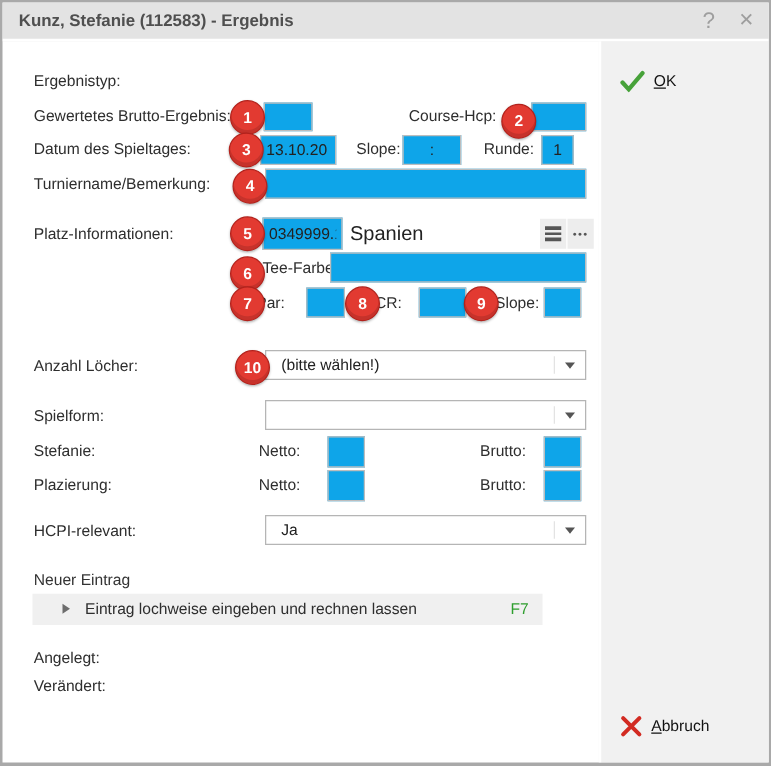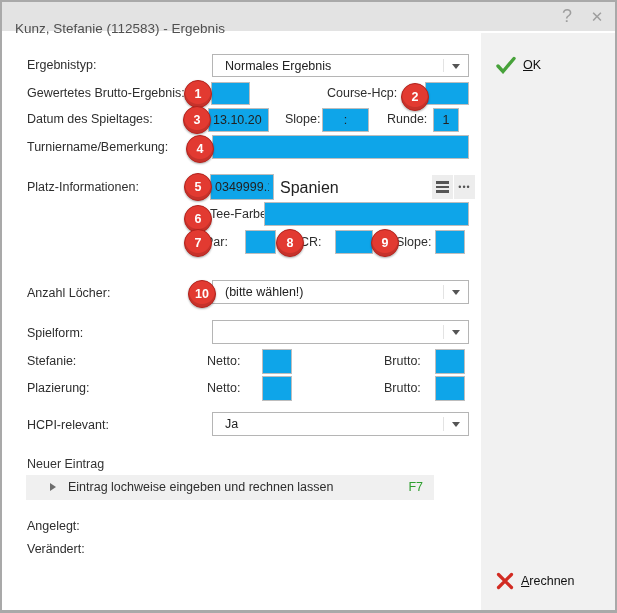--- a/index.html
+++ b/index.html
@@ -1,20 +1,20 @@
 <!DOCTYPE html>
 <html><head>
 <meta charset="utf-8">
 <style>
   html,body{margin:0;padding:0;background:#fff;font-family:"Liberation Sans",sans-serif;}
   .window{position:relative;width:617px;height:613px;box-sizing:border-box;
     border:2px solid #a9a9a9;border-bottom-width:3px;background:#fff;overflow:hidden;}
   .titlebar{position:absolute;left:0;top:0;width:100%;height:29px;background:#e3e3e3;
     border-bottom:2px solid #ffffff;box-sizing:content-box;}
-  .title{position:absolute;left:13px;top:12px;line-height:29px;font-size:13.5px;font-weight:400;color:#4f4f4f;white-space:nowrap;}
+  .title{position:absolute;left:13px;top:0;line-height:29px;font-size:13.5px;font-weight:700;color:#4f4f4f;white-space:nowrap;}
   .tb-icon{position:absolute;top:0;width:24px;text-align:center;line-height:29px;color:#9e9e9e;cursor:pointer;}
   .tb-help{right:36px;font-size:18px;}
   .tb-close{right:6px;font-size:15px;}
   .panel-right{position:absolute;left:477px;top:31px;width:136px;height:577px;background:#f1f1f1;
     border-left:2px solid #fff;box-sizing:border-box;}
   .lbl{position:absolute;font-size:12.5px;color:#2e2e2e;white-space:nowrap;line-height:15px;}
   .txt{position:absolute;font-size:16px;color:#222;white-space:nowrap;line-height:15px;}
   .inp{position:absolute;box-sizing:border-box;border:1px solid #bdbdbd;background:#0ea5e9;
     font-family:"Liberation Sans",sans-serif;font-size:12.5px;color:#222;padding:0 4px;outline:none;}
   .center{text-align:center;}
@@ -49,24 +49,20 @@
 
   <div class="titlebar">
     <span class="title">Kunz, Stefanie (112583) - Ergebnis</span>
     <span class="tb-icon tb-help">?</span>
     <span class="tb-icon tb-close">✕</span>
   </div>
 
   <div class="panel-right"></div>
 
   <span class="lbl" style="left:25px;top:56px">Ergebnistyp:</span>
-  <div class="dd" style="left:210px;top:52px;width:257px;height:23px">
-    <span>Normales Ergebnis</span>
-    <span class="arrow"></span>
-  </div>
 
   <span class="lbl" style="left:25px;top:84px">Gewertetes Brutto-Ergebnis:</span>
   <input class="inp" style="left: 209px; top: 80px; width: 39px; height: 23px;" value="">
   <span class="lbl" style="left:325px;top:84px">Course-Hcp:</span>
   <input class="inp" style="left: 423px; top: 80px; width: 44px; height: 23px;" value="">
 
   <span class="lbl" style="left:25px;top:110px">Datum des Spieltages:</span>
   <input class="inp" style="left: 206px; top: 106px; width: 61px; height: 24px;" value="13.10.20">
   <span class="lbl" style="left:283px;top:110px">Slope:</span>
   <input class="inp center" style="left: 320px; top: 106px; width: 47px; height: 24px;" value=":">
@@ -155,16 +151,16 @@
     <svg width="20" height="18" viewBox="0 0 20 18">
       <path d="M2 10 L7 15.5 L18 2.5" fill="none" stroke-width="3.4" stroke-linecap="round" stroke="#47a23a"></path>
     </svg>
     <span><span class="u">O</span><span>K</span></span>
   </div>
 
   <div class="action" style="left:494px;top:570px">
     <svg width="18" height="18" viewBox="0 0 18 18">
       <path d="M2.5 2.5 L15.5 15.5 M15.5 2.5 L2.5 15.5" fill="none" stroke-width="3.2" stroke-linecap="round" stroke="#d22b22"></path>
     </svg>
-    <span><span class="u">A</span><span>rechnen</span></span>
+    <span><span class="u">A</span><span>bbruch</span></span>
   </div>
 
 </div>
 
 </body></html>

